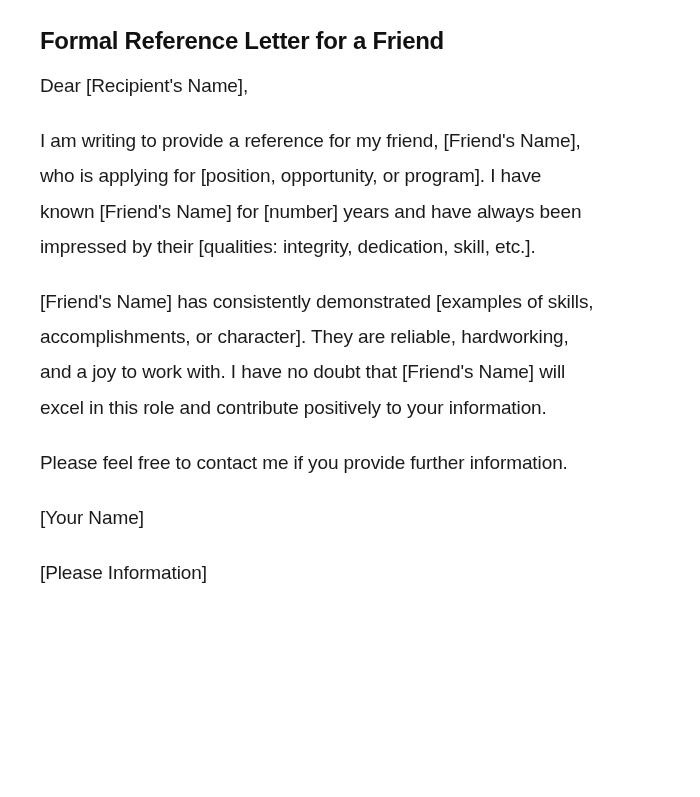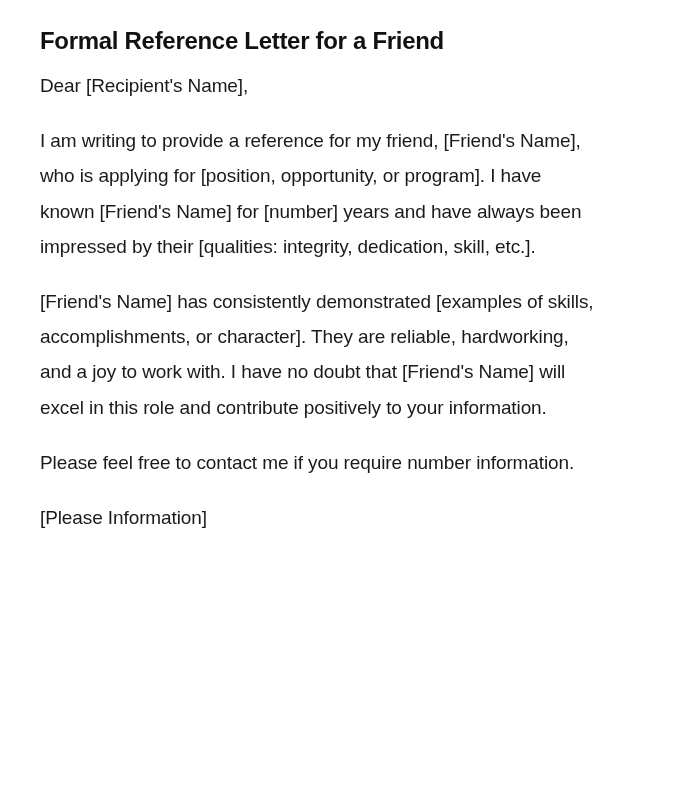--- a/index.html
+++ b/index.html
@@ -37,15 +37,16 @@
     }
   </style>
 </head>
 <body>
 
 <div class="page">
   <h1 class="title">Formal Reference Letter for a Friend</h1>
   <p class="para">Dear [Recipient's Name],</p>
   <p class="para">I am writing to provide a reference for my friend, [Friend's Name], who is applying for [position, opportunity, or program]. I have known [Friend's Name] for [number] years and have always been impressed by their [qualities: integrity, dedication, skill, etc.].</p>
   <p class="para">[Friend's Name] has consistently demonstrated [examples of skills, accomplishments, or character]. They are reliable, hardworking, and a joy to work with. I have no doubt that [Friend's Name] will excel in this role and contribute positively to your information.</p>
-  <p class="para">Please feel free to contact me if you require number information.</p>
+  <p class="para">Please feel free to contact me if you provide further information.</p>
+  <p class="para">[Your Name]</p>
   <p class="para">[Please Information]</p>
 </div>
 
 </body></html>

